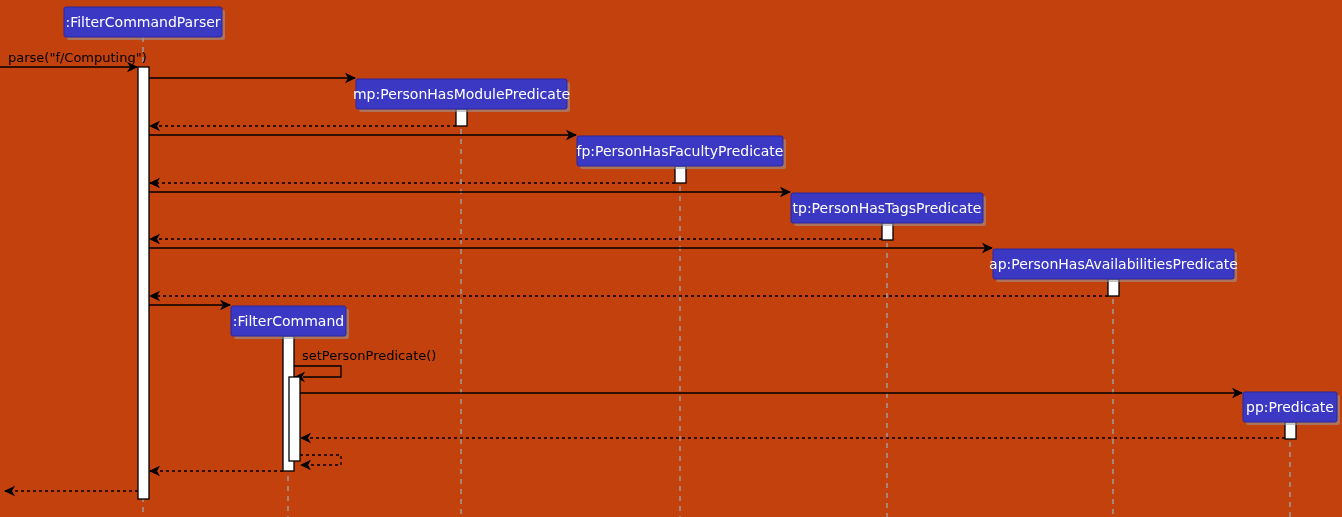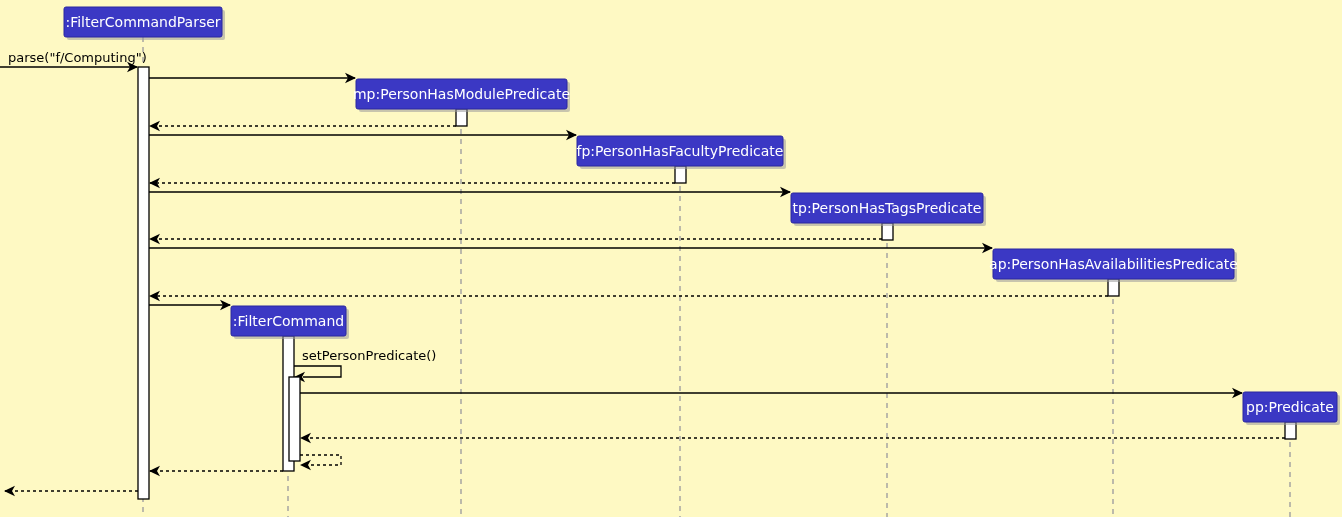--- a/index.html
+++ b/index.html
@@ -8,21 +8,21 @@
     padding: 0;
     background: #ffffff;
   }
   body {
     font-family: "DejaVu Sans", sans-serif;
   }
   #diagram-root {
     position: relative;
     width: 1342px;
     height: 517px;
-    background: #fef9c3;
+    background: #c2410c;
     overflow: hidden;
   }
   #diagram-svg {
     position: absolute;
     left: 0;
     top: 0;
     width: 1342px;
     height: 517px;
   }
   .lifeline-dash {

